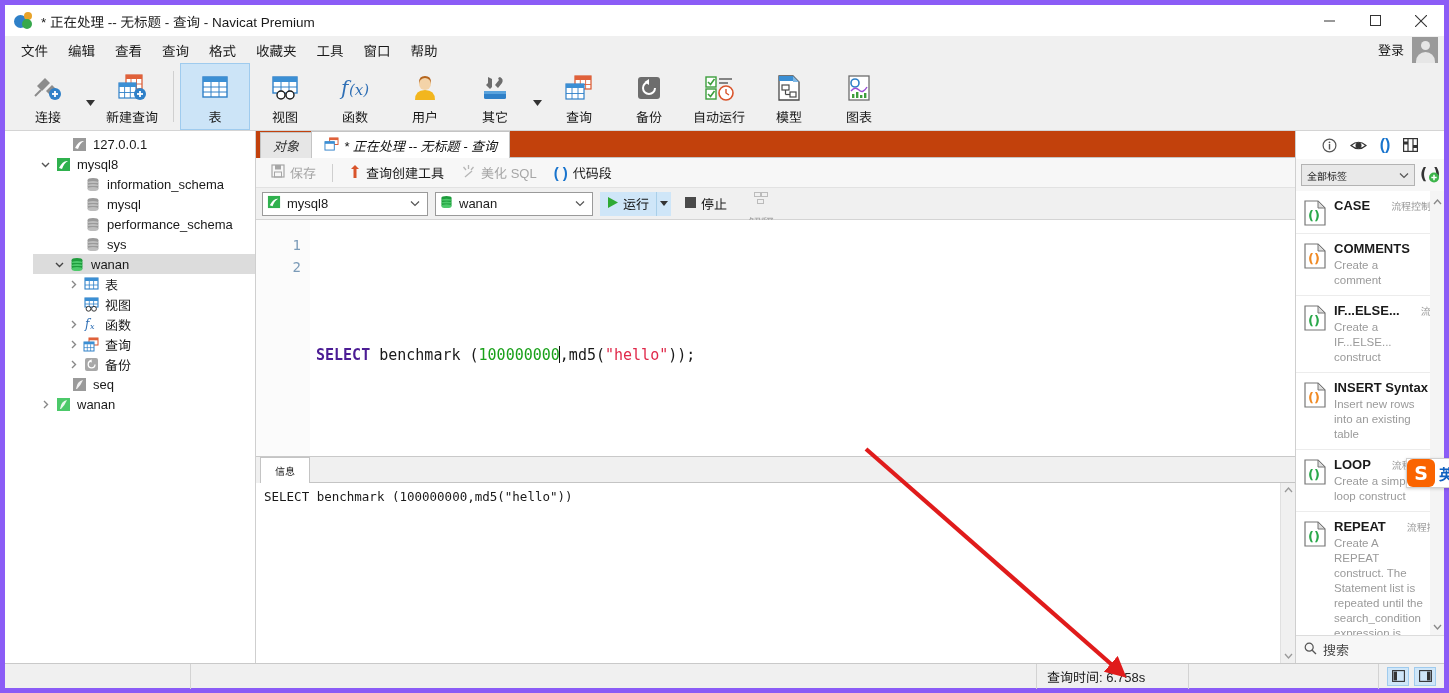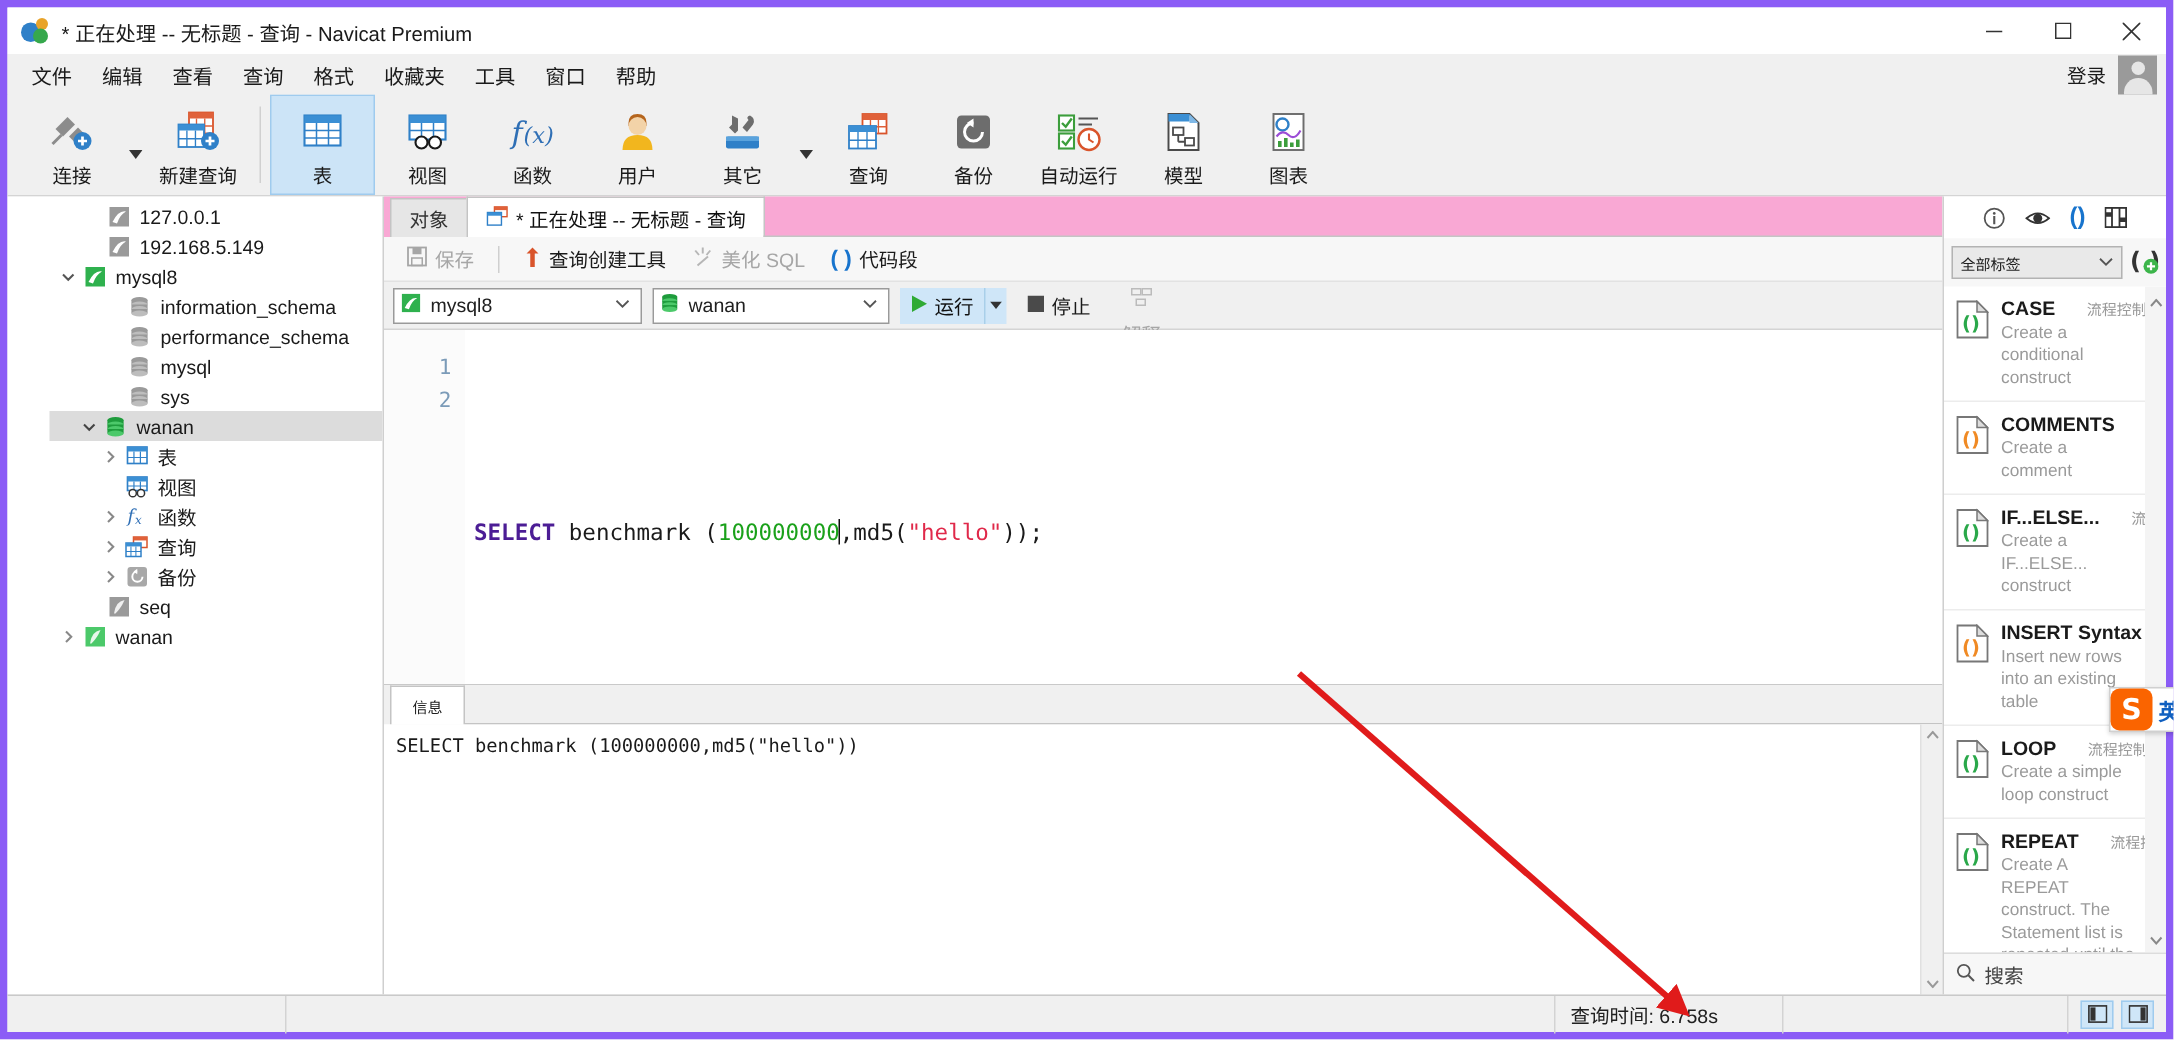--- a/index.html
+++ b/index.html
@@ -115,21 +115,21 @@
   .tw { width: 16px; display: flex; align-items: center; justify-content: center; flex: 0 0 16px; }
   .tw svg { display: block; }
   .tree-ico { width: 20px; flex: 0 0 20px; display: flex; align-items: center; justify-content: center; }
   .tree-lbl { margin-left: 4px; }
 
   
   .center { flex: 1; display: flex; flex-direction: column; min-width: 0; background: #f0f0f0; }
 
   .tabstrip {
     height: 27px; flex: 0 0 27px; display: flex; align-items: flex-end;
-    background: #f9a8d4; padding-left: 4px;
+    background: #c2410c; padding-left: 4px; font-style: italic;
   }
   .tab {
     height: 26px; display: flex; align-items: center; gap: 5px;
     padding: 0 12px; font-size: 13px; border: 1px solid #c4c4c4;
     border-bottom: none; background: #e6e6e6; color: #333;
     margin-right: -1px;
   }
   .tab.active { background: #ffffff; color: #111; height: 27px; }
   .tab-fill { flex: 1; height: 26px; border-bottom: 1px solid #c4c4c4; }
 
@@ -556,30 +556,20 @@
         <span class="tw"></span>
         <span class="tree-ico">
           <svg width="15" height="15" viewBox="0 0 15 15">
               <rect x="1" y="1" width="13" height="13" fill="#9a9a9a"></rect>
               <path d="M3 11 Q7 3 12 4 Q8 6 6 12 Z" fill="#fff"></path>
             </svg>
         </span>
         <span class="tree-lbl">127.0.0.1</span>
       </div>
 
-      <div class="tree-row" style="padding-left:20px">
-        <span class="tw"></span>
-        <span class="tree-ico">
-          <svg width="15" height="15" viewBox="0 0 15 15">
-              <rect x="1" y="1" width="13" height="13" fill="#9a9a9a"></rect>
-              <path d="M3 11 Q7 3 12 4 Q8 6 6 12 Z" fill="#fff"></path>
-            </svg>
-        </span>
-        <span class="tree-lbl">192.168.5.149</span>
-      </div>
 
       <div class="tree-row" style="padding-left:4px">
         <span class="tw">
           <svg width="9" height="9" viewBox="0 0 9 9">
               <path d="M1 3 L4.5 6.5 L8 3" fill="none" stroke="#555" stroke-width="1.4"></path>
             </svg>
         </span>
         <span class="tree-ico">
           <svg width="15" height="15" viewBox="0 0 15 15">
               <rect x="1" y="1" width="13" height="13" fill="#2fb14e"></rect>
@@ -611,37 +601,37 @@
           <svg width="14" height="15" viewBox="0 0 14 15">
               <ellipse cx="7" cy="3" rx="5.4" ry="2" fill="#9a9a9a"></ellipse>
               <rect x="1.6" y="3" width="10.8" height="3" fill="#9a9a9a"></rect>
               <ellipse cx="7" cy="6" rx="5.4" ry="2" fill="#bdbdbd"></ellipse>
               <rect x="1.6" y="6" width="10.8" height="3" fill="#9a9a9a"></rect>
               <ellipse cx="7" cy="9" rx="5.4" ry="2" fill="#bdbdbd"></ellipse>
               <rect x="1.6" y="9" width="10.8" height="3" fill="#9a9a9a"></rect>
               <ellipse cx="7" cy="12" rx="5.4" ry="2" fill="#bdbdbd"></ellipse>
             </svg>
         </span>
-        <span class="tree-lbl">performance_schema</span>
+        <span class="tree-lbl">mysql</span>
       </div>
 
       <div class="tree-row" style="padding-left:34px">
         <span class="tw"></span>
         <span class="tree-ico">
           <svg width="14" height="15" viewBox="0 0 14 15">
               <ellipse cx="7" cy="3" rx="5.4" ry="2" fill="#9a9a9a"></ellipse>
               <rect x="1.6" y="3" width="10.8" height="3" fill="#9a9a9a"></rect>
               <ellipse cx="7" cy="6" rx="5.4" ry="2" fill="#bdbdbd"></ellipse>
               <rect x="1.6" y="6" width="10.8" height="3" fill="#9a9a9a"></rect>
               <ellipse cx="7" cy="9" rx="5.4" ry="2" fill="#bdbdbd"></ellipse>
               <rect x="1.6" y="9" width="10.8" height="3" fill="#9a9a9a"></rect>
               <ellipse cx="7" cy="12" rx="5.4" ry="2" fill="#bdbdbd"></ellipse>
             </svg>
         </span>
-        <span class="tree-lbl">mysql</span>
+        <span class="tree-lbl">performance_schema</span>
       </div>
 
       <div class="tree-row" style="padding-left:34px">
         <span class="tw"></span>
         <span class="tree-ico">
           <svg width="14" height="15" viewBox="0 0 14 15">
               <ellipse cx="7" cy="3" rx="5.4" ry="2" fill="#9a9a9a"></ellipse>
               <rect x="1.6" y="3" width="10.8" height="3" fill="#9a9a9a"></rect>
               <ellipse cx="7" cy="6" rx="5.4" ry="2" fill="#bdbdbd"></ellipse>
               <rect x="1.6" y="6" width="10.8" height="3" fill="#9a9a9a"></rect>
@@ -1009,21 +999,20 @@
           <div class="snip">
             <span class="snip-ico">
               <svg width="22" height="26" viewBox="0 0 22 26">
                   <path d="M1 1 L14 1 L21 8 L21 25 L1 25 Z" fill="#fff" stroke="#777" stroke-width="1.2"></path>
                   <path d="M14 1 L14 8 L21 8 Z" fill="#ddd" stroke="#777" stroke-width="1"></path>
                   <text x="4" y="20" font-family="DejaVu Sans, sans-serif" font-size="13" font-weight="bold" fill="#2aa84a">()</text>
                 </svg>
             </span>
             <span class="snip-body">
               <span class="snip-title"><span>CASE</span><span class="snip-tag">流程控制</span></span>
-              <div class="snip-desc">Create a conditional construct</div>
             </span>
           </div>
 
           <div class="snip">
             <span class="snip-ico">
               <svg width="22" height="26" viewBox="0 0 22 26">
                   <path d="M1 1 L14 1 L21 8 L21 25 L1 25 Z" fill="#fff" stroke="#777" stroke-width="1.2"></path>
                   <path d="M14 1 L14 8 L21 8 Z" fill="#ddd" stroke="#777" stroke-width="1"></path>
                   <text x="4" y="20" font-family="DejaVu Sans, sans-serif" font-size="13" font-weight="bold" fill="#f08a24">()</text>
                 </svg>

